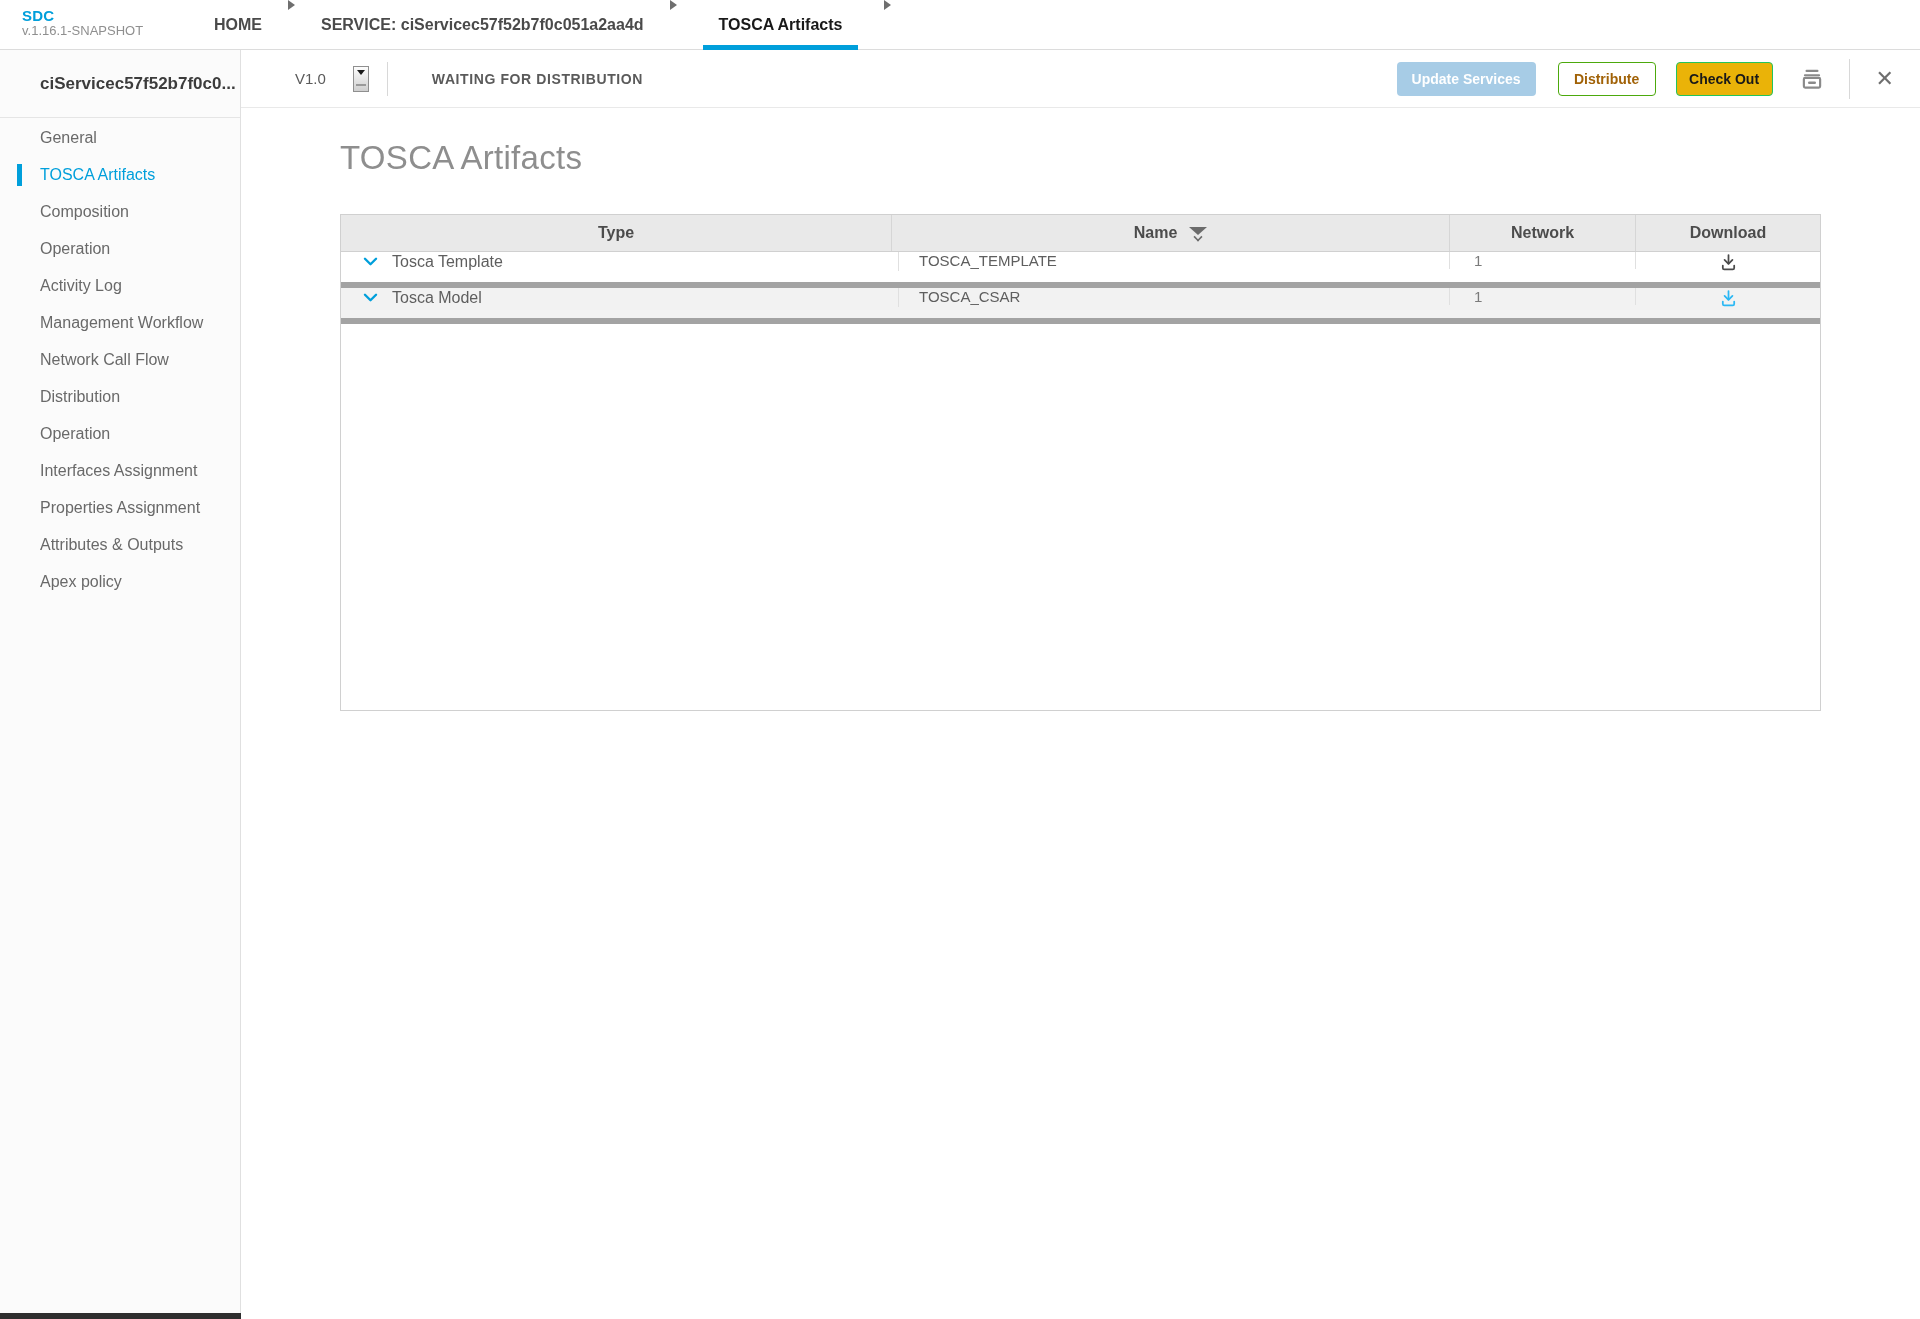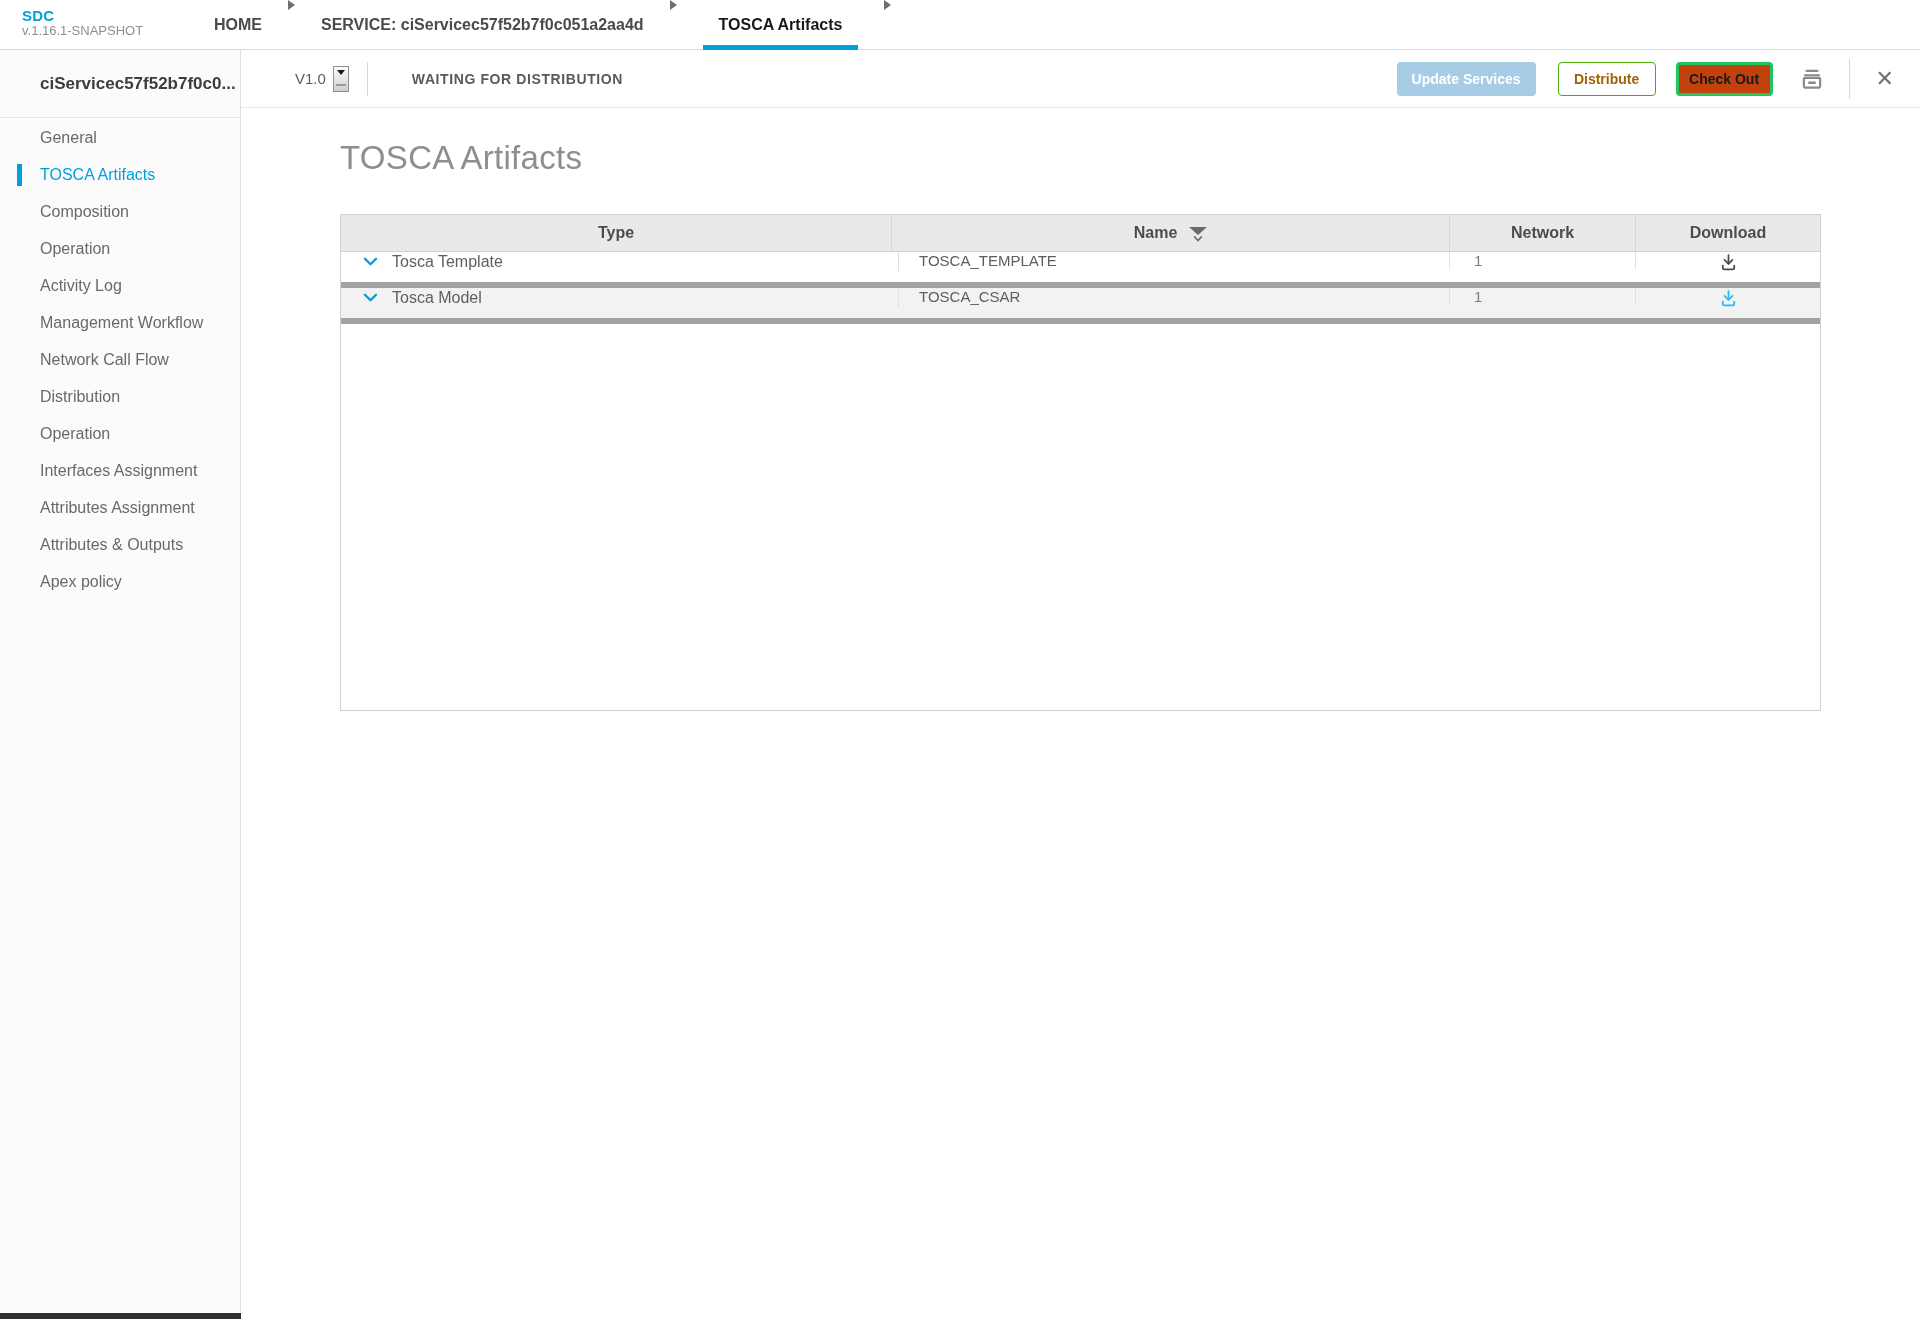--- a/index.html
+++ b/index.html
@@ -35,40 +35,40 @@
     padding-left:40px; font-size:16px; color:#696969; cursor:pointer; white-space:nowrap; }
   .menu-item.active { color:#009fdb; }
   .menu-item.active .active-bar { position:absolute; left:17px; top:50%;
     transform:translateY(-50%); width:5px; height:22px; background:#009fdb; }
   .footer-strip { position:absolute; left:0; bottom:0; width:241px; height:6px;
     background:#2e2e2e; }
 
   
   .subheader { position:absolute; top:50px; left:241px; right:0; height:58px;
     background:#fff; border-bottom:1px solid #e9e9e9; display:flex; align-items:center; }
-  .version-group { margin-left:54px; display:flex; align-items:center; cursor:pointer; }
+  .version-group { margin-left:54px; display:flex; align-items:center; cursor:pointer;gap:20px; }
   .version-label { font-size:15px; color:#5a5a5a; margin-right:7px; }
   .version-spinner { width:16px; height:26px; border:1px solid #8f8f8f;
     background:linear-gradient(#fdfdfd,#cfcfcf); display:flex; flex-direction:column;
     align-items:center; justify-content:flex-start; padding-top:3px; cursor:pointer; }
   .version-spinner .tri { width:0; height:0; border-left:4px solid transparent;
     border-right:4px solid transparent; border-top:5px solid #1a1a1a; }
   .version-spinner .ridge { width:10px; height:2px; background:#9a9a9a; margin-top:9px; }
   .v-divider { width:1px; height:34px; background:#d8d8d8; margin-left:18px; }
   .status-label { margin-left:44px; font-size:14px; font-weight:700; color:#5a5a5a;
     letter-spacing:0.6px; }
   .toolbar-right { margin-left:auto; display:flex; align-items:center; margin-right:26px; }
   .btn { height:34px; border-radius:4px; font-size:14px; font-weight:600;
     display:flex; align-items:center; justify-content:center; cursor:pointer;
     font-family:"Liberation Sans", sans-serif; }
   .btn-update { width:139px; background:#a7cce6; color:#fff; border:none;
     margin-right:22px; cursor:default; }
   .btn-distribute { width:98px; background:#fff; border:1px solid #4ca90c;
     color:#a16207; margin-right:20px; }
-  .btn-checkout { width:97px; background:#c2410c; border:3px solid #22c55e;
+  .btn-checkout { width:97px; background:#eab308; border:1px solid #22c55e;
     color:#191919; margin-right:26px; }
   .icon-btn { display:flex; align-items:center; justify-content:center; cursor:pointer; }
   .printer-wrap { margin-right:24px; }
   .toolbar-divider { width:1px; height:40px; background:#d8d8d8; margin-right:26px; }
   .close-x { font-size:22px; color:#6f6f6f; line-height:1; cursor:pointer; }
 
   
   .page-title { position:absolute; left:340px; top:139px; font-size:33px;
     font-weight:300; color:#8e8e8e; letter-spacing:0.3px; }
 
@@ -155,21 +155,21 @@
       <li class="menu-item">
           <span>Distribution</span>
         </li>
       <li class="menu-item">
           <span>Operation</span>
         </li>
       <li class="menu-item">
           <span>Interfaces Assignment</span>
         </li>
       <li class="menu-item">
-          <span>Attributes Assignment</span>
+          <span>Properties Assignment</span>
         </li>
       <li class="menu-item">
           <span>Attributes &amp; Outputs</span>
         </li>
       <li class="menu-item">
           <span>Apex policy</span>
         </li>
     </ul>
     <div class="footer-strip"></div>
   </div>

